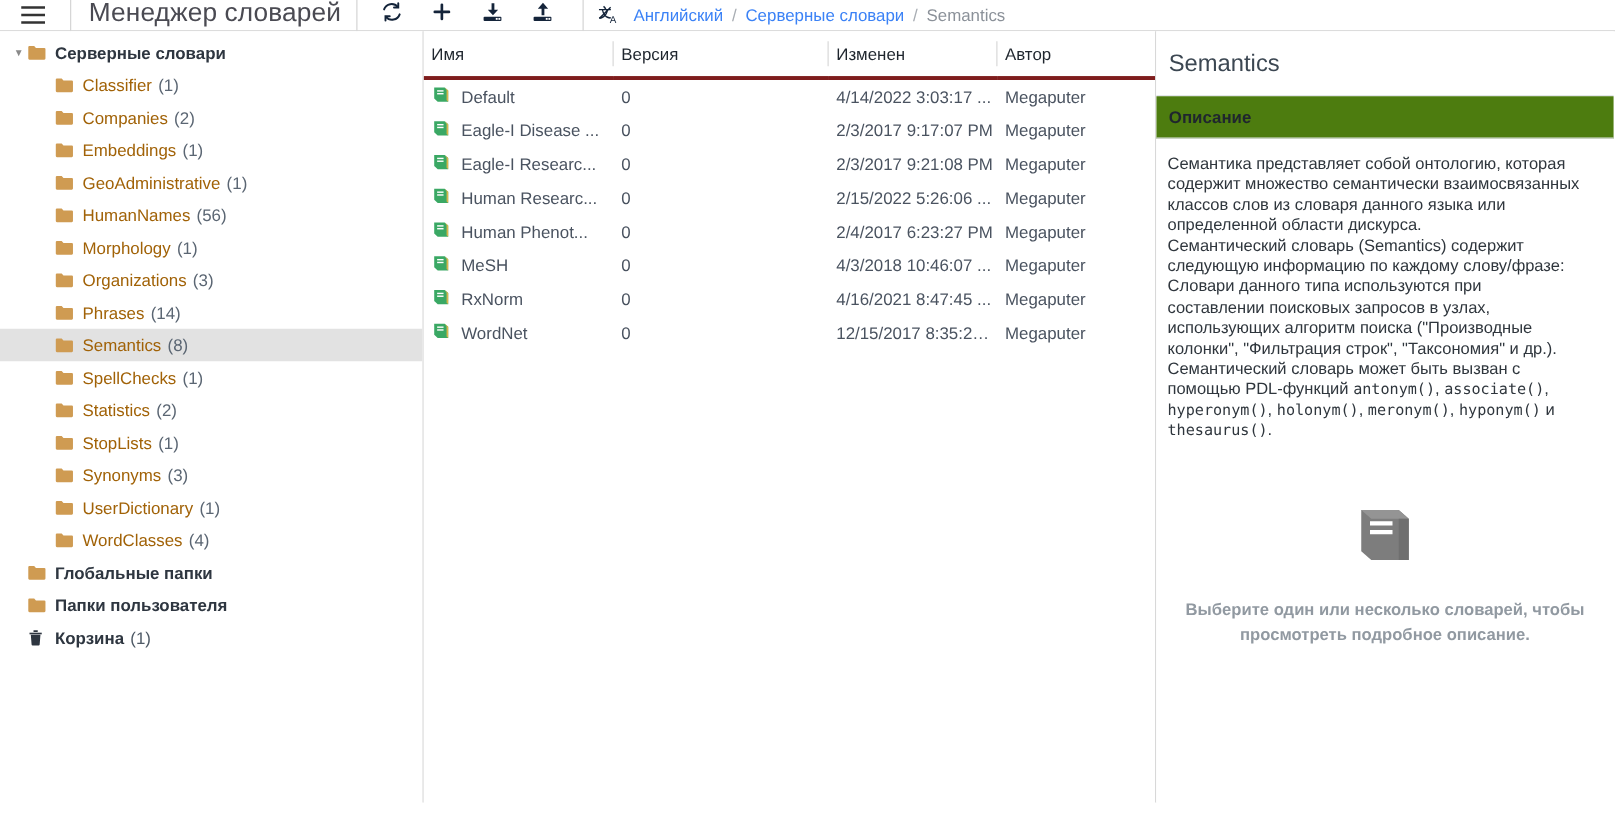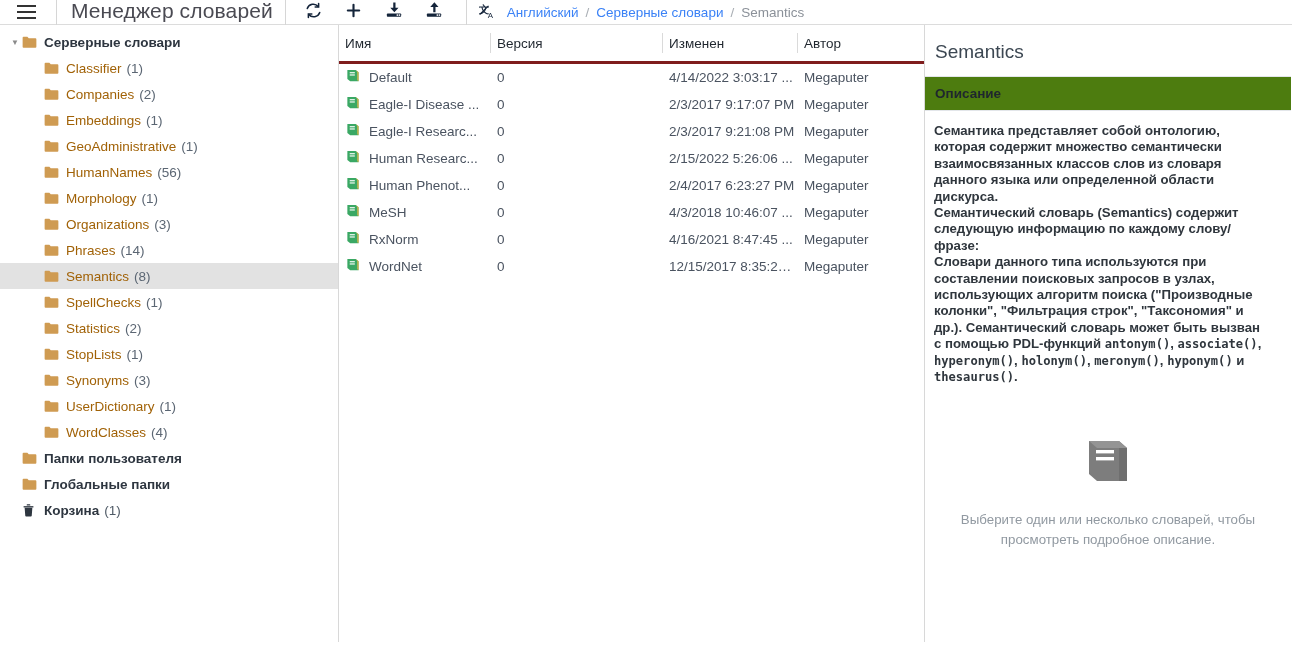--- a/index.html
+++ b/index.html
@@ -147,31 +147,32 @@
     border-bottom: 1px solid #e3e6ea;
     font-size: 13.5px; font-weight: bold; color: #1f262e;
     padding: 9px 10px 9px 10px;
   }
   #desc-body {
     padding: 12px 25px 6px 9px;
     font-size: 13.2px;
     line-height: 16.4px;
     color: #2f363d;
   }
-  #desc-body p { margin: 0 0 0 0; font-weight: bold; }
+  #desc-body p { margin: 0 0 0 0; }
   #desc-body ul { margin: 10px 0 12px 0; padding-left: 31px; }
   #desc-body li { margin-bottom: 1px; }
   code.mono {
     font-family: "DejaVu Sans Mono", "Liberation Mono", monospace;
     font-size: 12.1px;
   }
   #empty-state {
     margin-top: 44px;
     display: flex; flex-direction: column; align-items: center;
     padding: 0 22px;
+    font-weight: bold;
   }
   #empty-state .msg {
     margin-top: 20px;
     text-align: center;
     font-size: 13.3px;
     line-height: 20px;
     color: #9199a1;
   }
 
   
@@ -424,31 +425,31 @@
         </div>
       </div>
 
     <div class="tree-row bold">
       <span class="indent-1"></span>
       <span class="ico">
         <svg width="15" height="13" viewBox="0 0 16 14">
             <path d="M0.6 1.8 a1 1 0 0 1 1-1 h4.1 l1.5 1.7 h7.2 a1 1 0 0 1 1 1 v8.2 a1 1 0 0 1-1 1 H1.6 a1 1 0 0 1-1-1 z" fill="#cf9b52"></path>
           </svg>
       </span>
-      <span class="label">Папки пользователя</span>
+      <span class="label">Глобальные папки</span>
     </div>
 
     <div class="tree-row bold">
       <span class="indent-1"></span>
       <span class="ico">
         <svg width="15" height="13" viewBox="0 0 16 14">
             <path d="M0.6 1.8 a1 1 0 0 1 1-1 h4.1 l1.5 1.7 h7.2 a1 1 0 0 1 1 1 v8.2 a1 1 0 0 1-1 1 H1.6 a1 1 0 0 1-1-1 z" fill="#cf9b52"></path>
           </svg>
       </span>
-      <span class="label">Глобальные папки</span>
+      <span class="label">Папки пользователя</span>
     </div>
 
     <div class="tree-row bold">
       <span class="indent-1"></span>
       <span class="ico">
         <svg width="13" height="14" viewBox="0 0 14 16" fill="#2e3640">
           <rect x="1.4" y="3.6" width="11.2" height="1.5"></rect>
           <rect x="5" y="1.3" width="4" height="1.6" rx=".4"></rect>
           <path d="M2.6 5.4 h8.8 l-.7 9.1 a1 1 0 0 1-1 .9 H4.3 a1 1 0 0 1-1-.9 z"></path>
         </svg>

